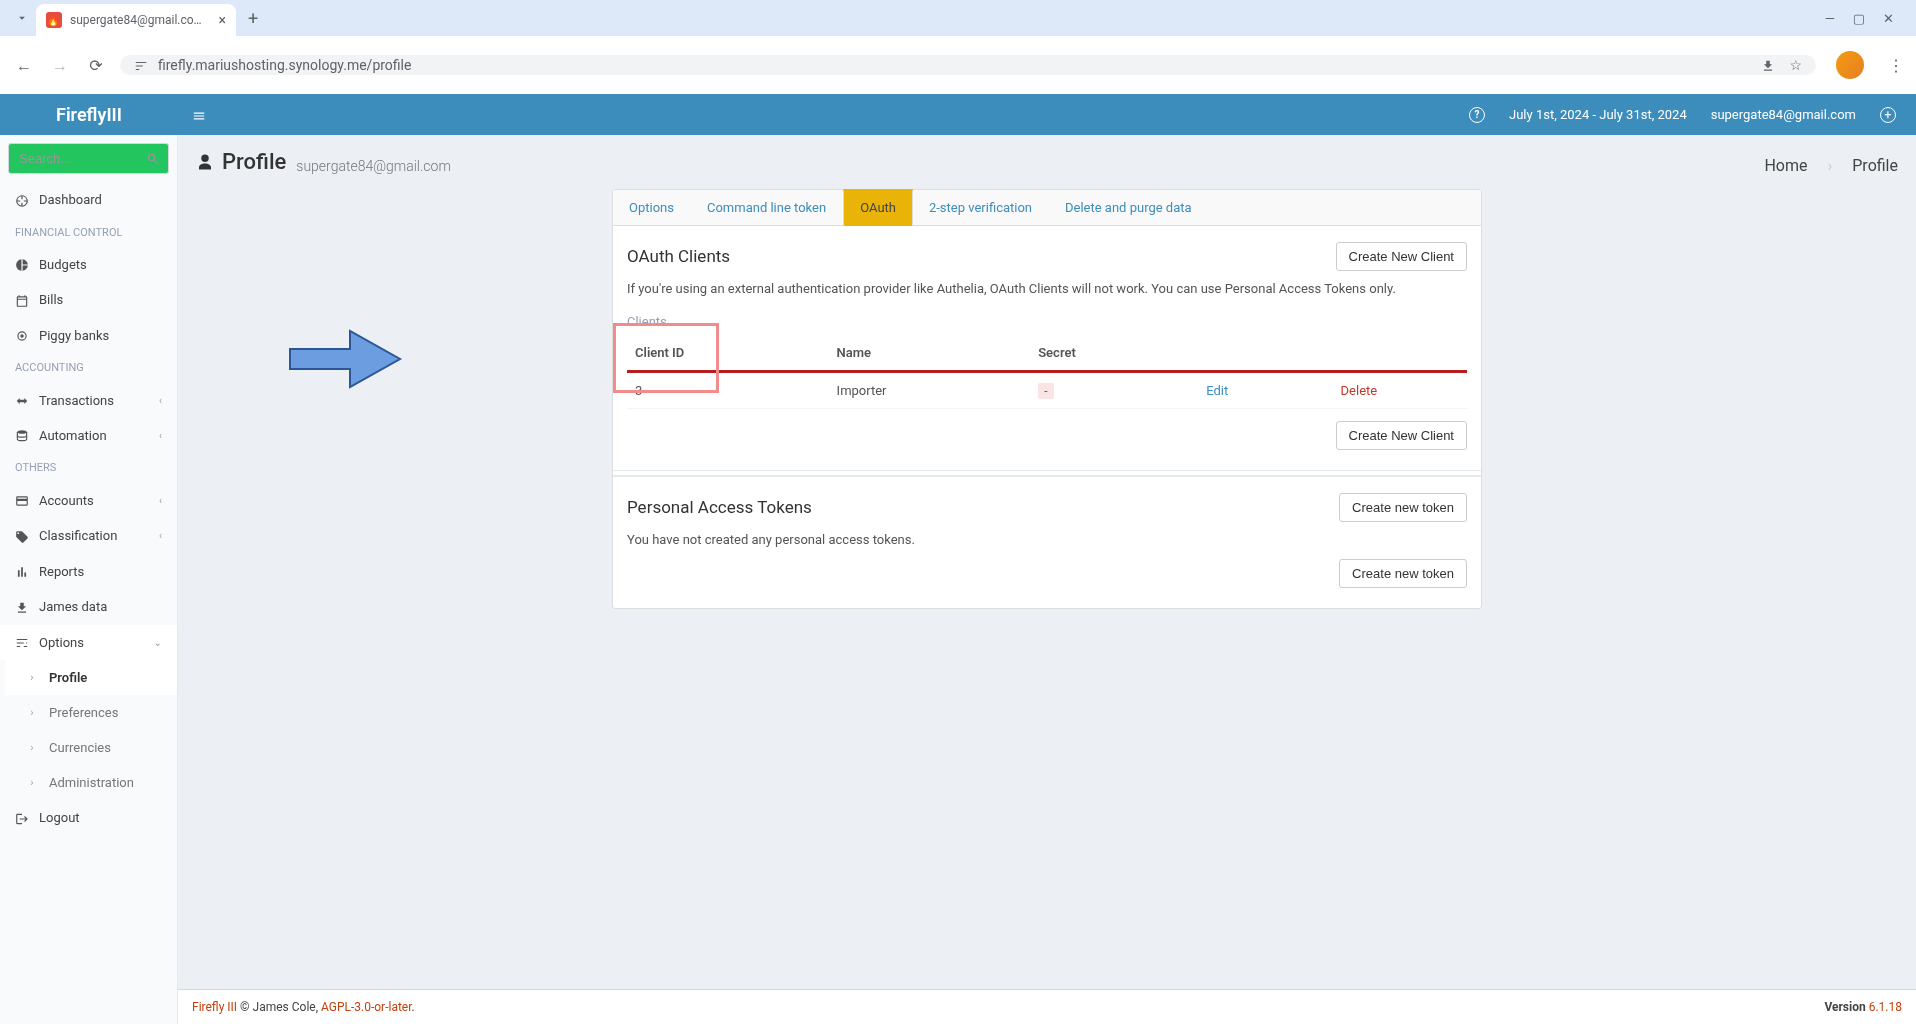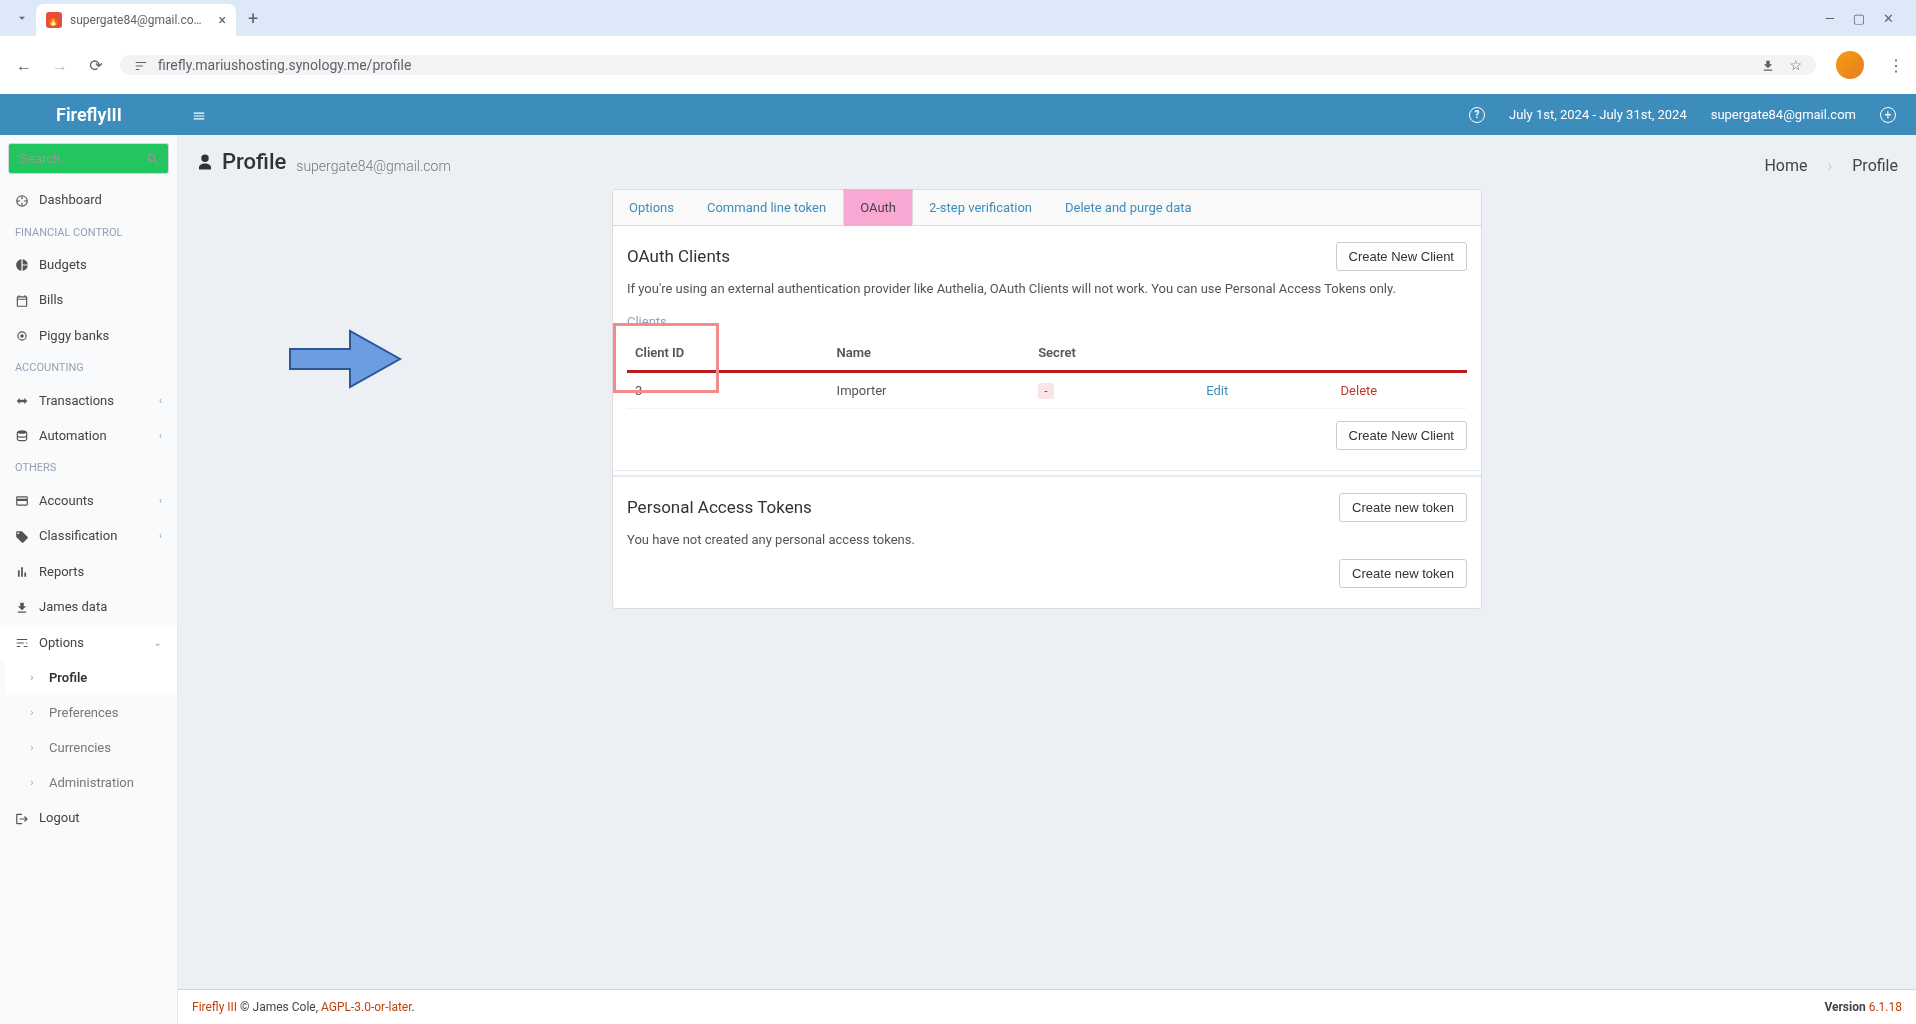--- a/index.html
+++ b/index.html
@@ -58,21 +58,21 @@
 .content-header h1 { font-size: 22px; font-weight: 500; display: flex; align-items: center; gap: 8px; }
 .content-header .subtitle { color: #777; font-size: 14px; font-weight: 300; }
 .breadcrumb { margin-left: auto; font-size: 16px; color: #444; display: flex; gap: 20px; }
 .breadcrumb a { color: #444; text-decoration: none; }
 .breadcrumb .sep { color: #ccc; }
 
 .content-body { padding: 0 18px 18px; flex: 1; }
 .tabs-wrapper { background: #fff; margin: 0 auto; max-width: 870px; border: 1px solid #ddd; border-radius: 3px; position: relative; }
 .tabs-nav { display: flex; border-bottom: 1px solid #ddd; background: #f9f9f9; }
 .tab-link { padding: 10px 16px; font-size: 13px; color: #3c8dbc; cursor: pointer; border-right: 1px solid transparent; }
-.tab-link.active { background: #f9a8d4; color: #444; border-right: 1px solid #ddd; border-left: 1px solid #ddd; margin-bottom: -1px; border-top: 3px solid transparent; margin-top: -1px; padding-top: 8px; }
+.tab-link.active { background: #eab308; color: #444; border-right: 1px solid #ddd; border-left: 1px solid #ddd; margin-bottom: -1px; border-top: 3px solid transparent; margin-top: -1px; padding-top: 8px; }
 .tab-link:first-child.active { border-left: none; }
 
 .tab-content { padding: 0; }
 .card { padding: 12px 0 20px; border-bottom: 1px solid #e7eaec; }
 .card:last-child { border-bottom: none; }
 .card-header { display: flex; align-items: center; justify-content: space-between; padding: 4px 14px 10px; }
 .card-header h2 { font-size: 17px; font-weight: 400; color: #333; }
 .btn { background: #fff; border: 1px solid #ccc; border-radius: 3px; padding: 6px 12px; font-size: 13px; color: #333; cursor: pointer; }
 .card-body { padding: 0 14px; font-size: 13px; color: #555; }
 .info-text { margin-bottom: 18px; }

